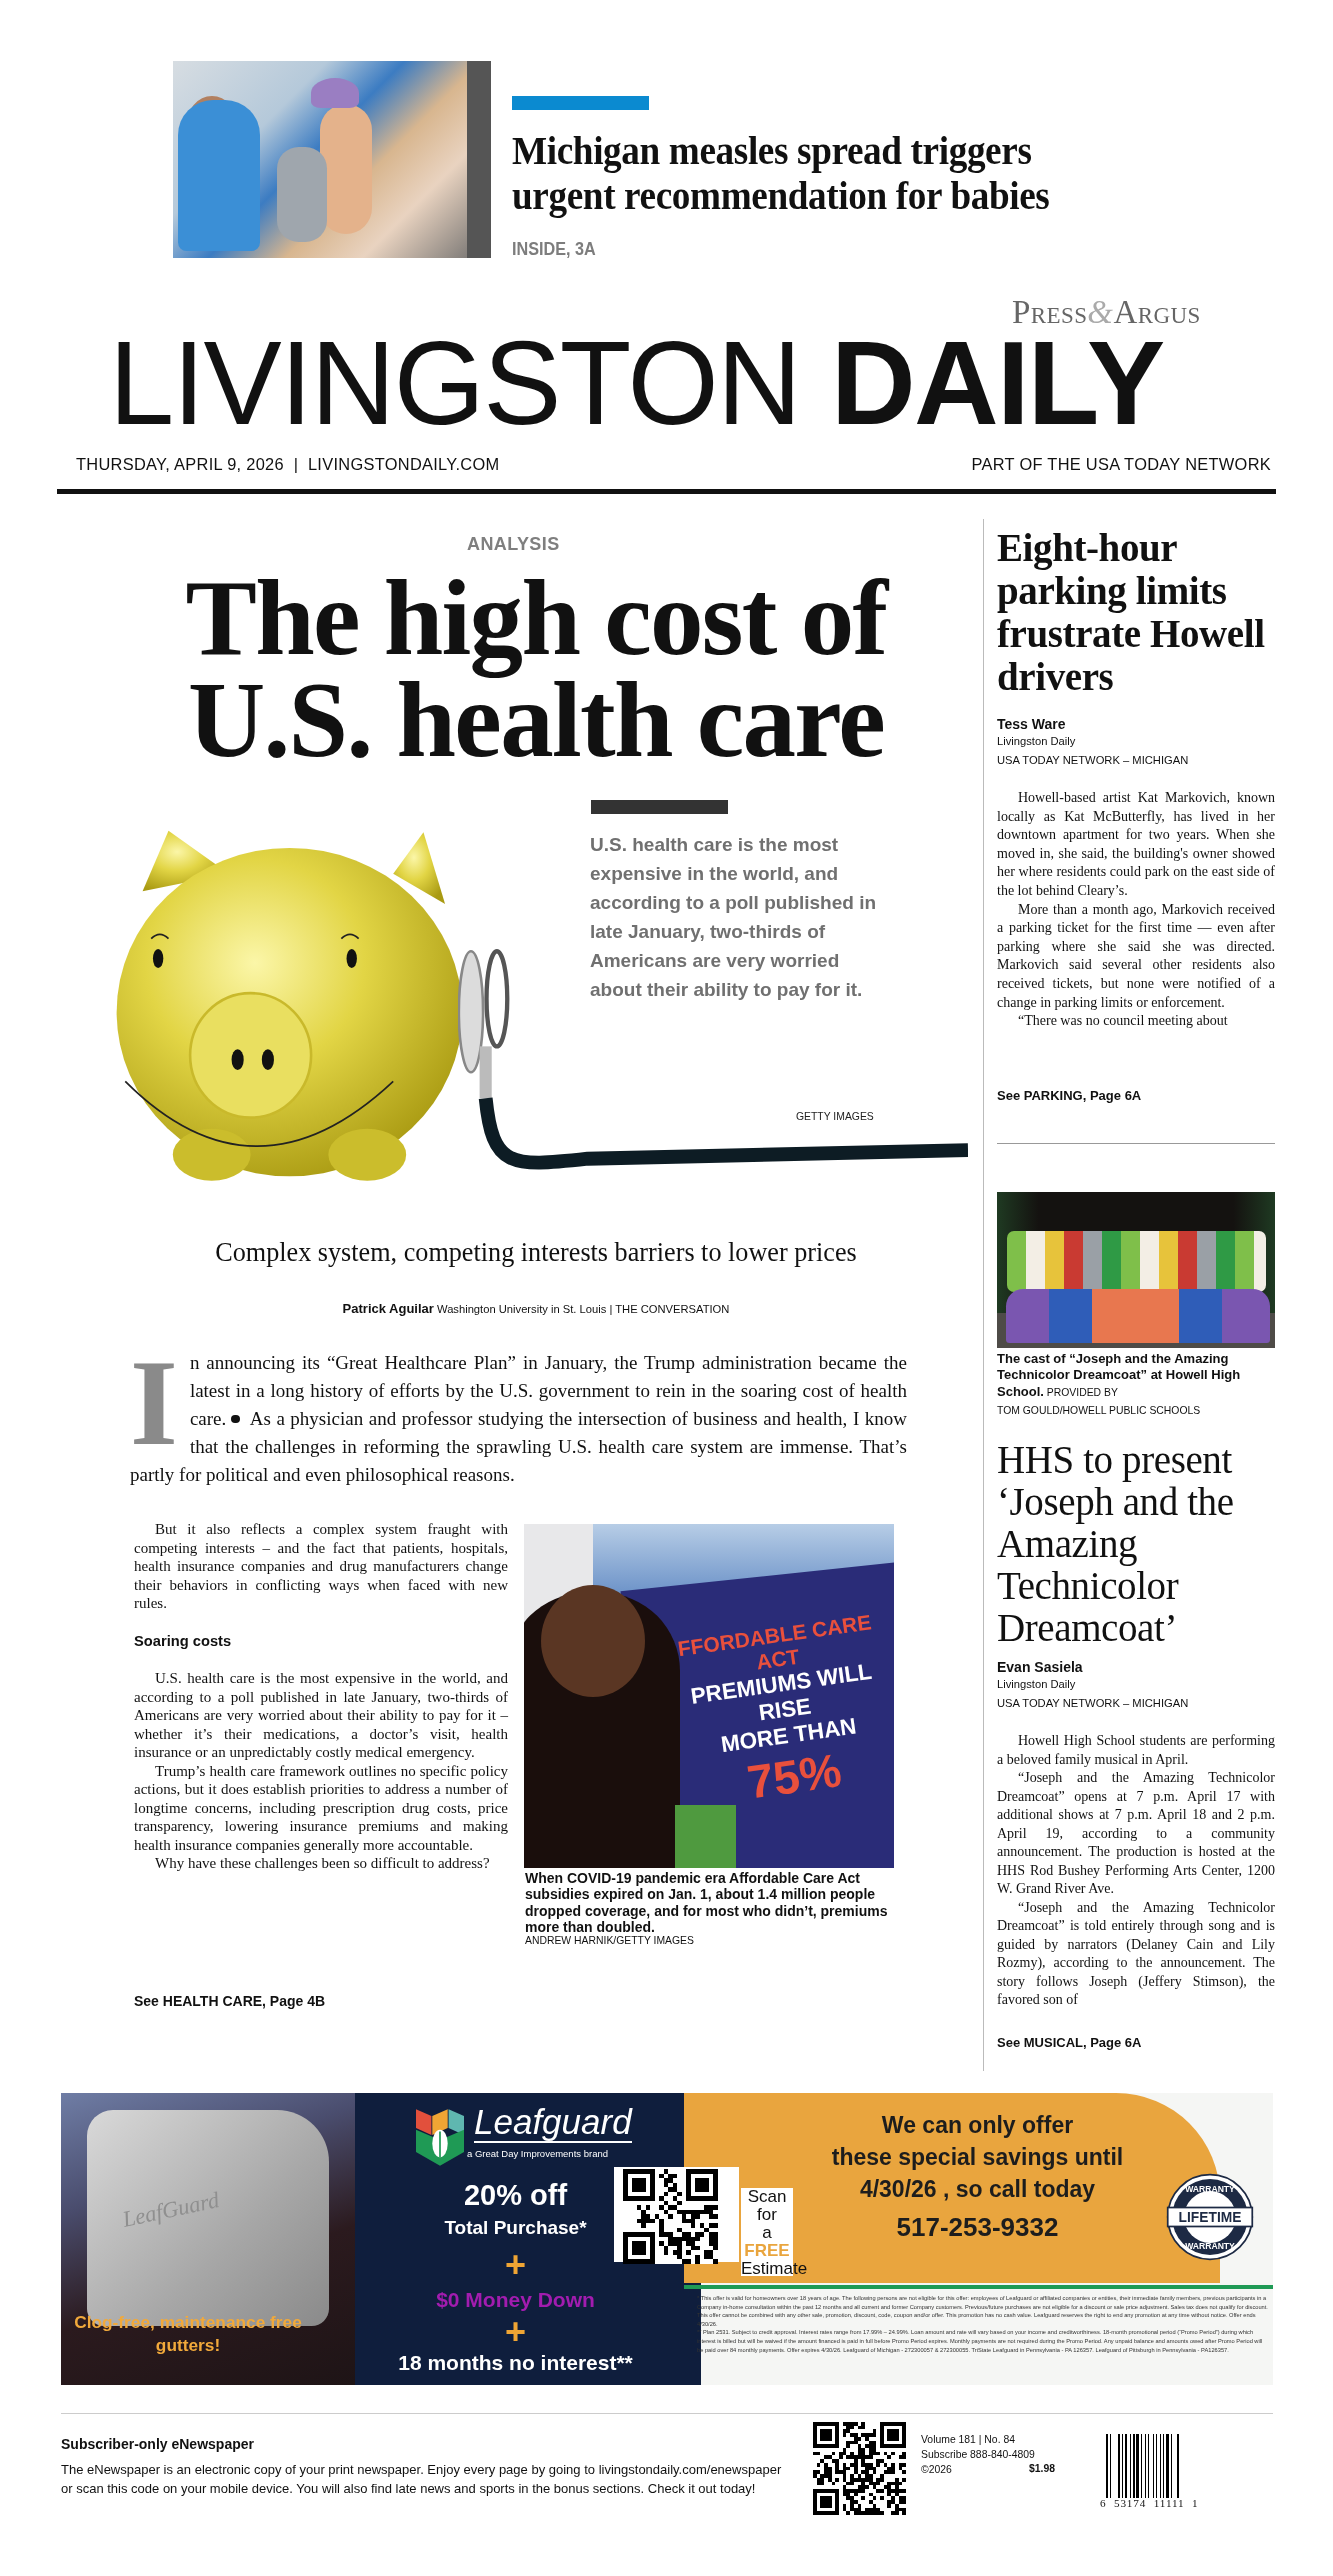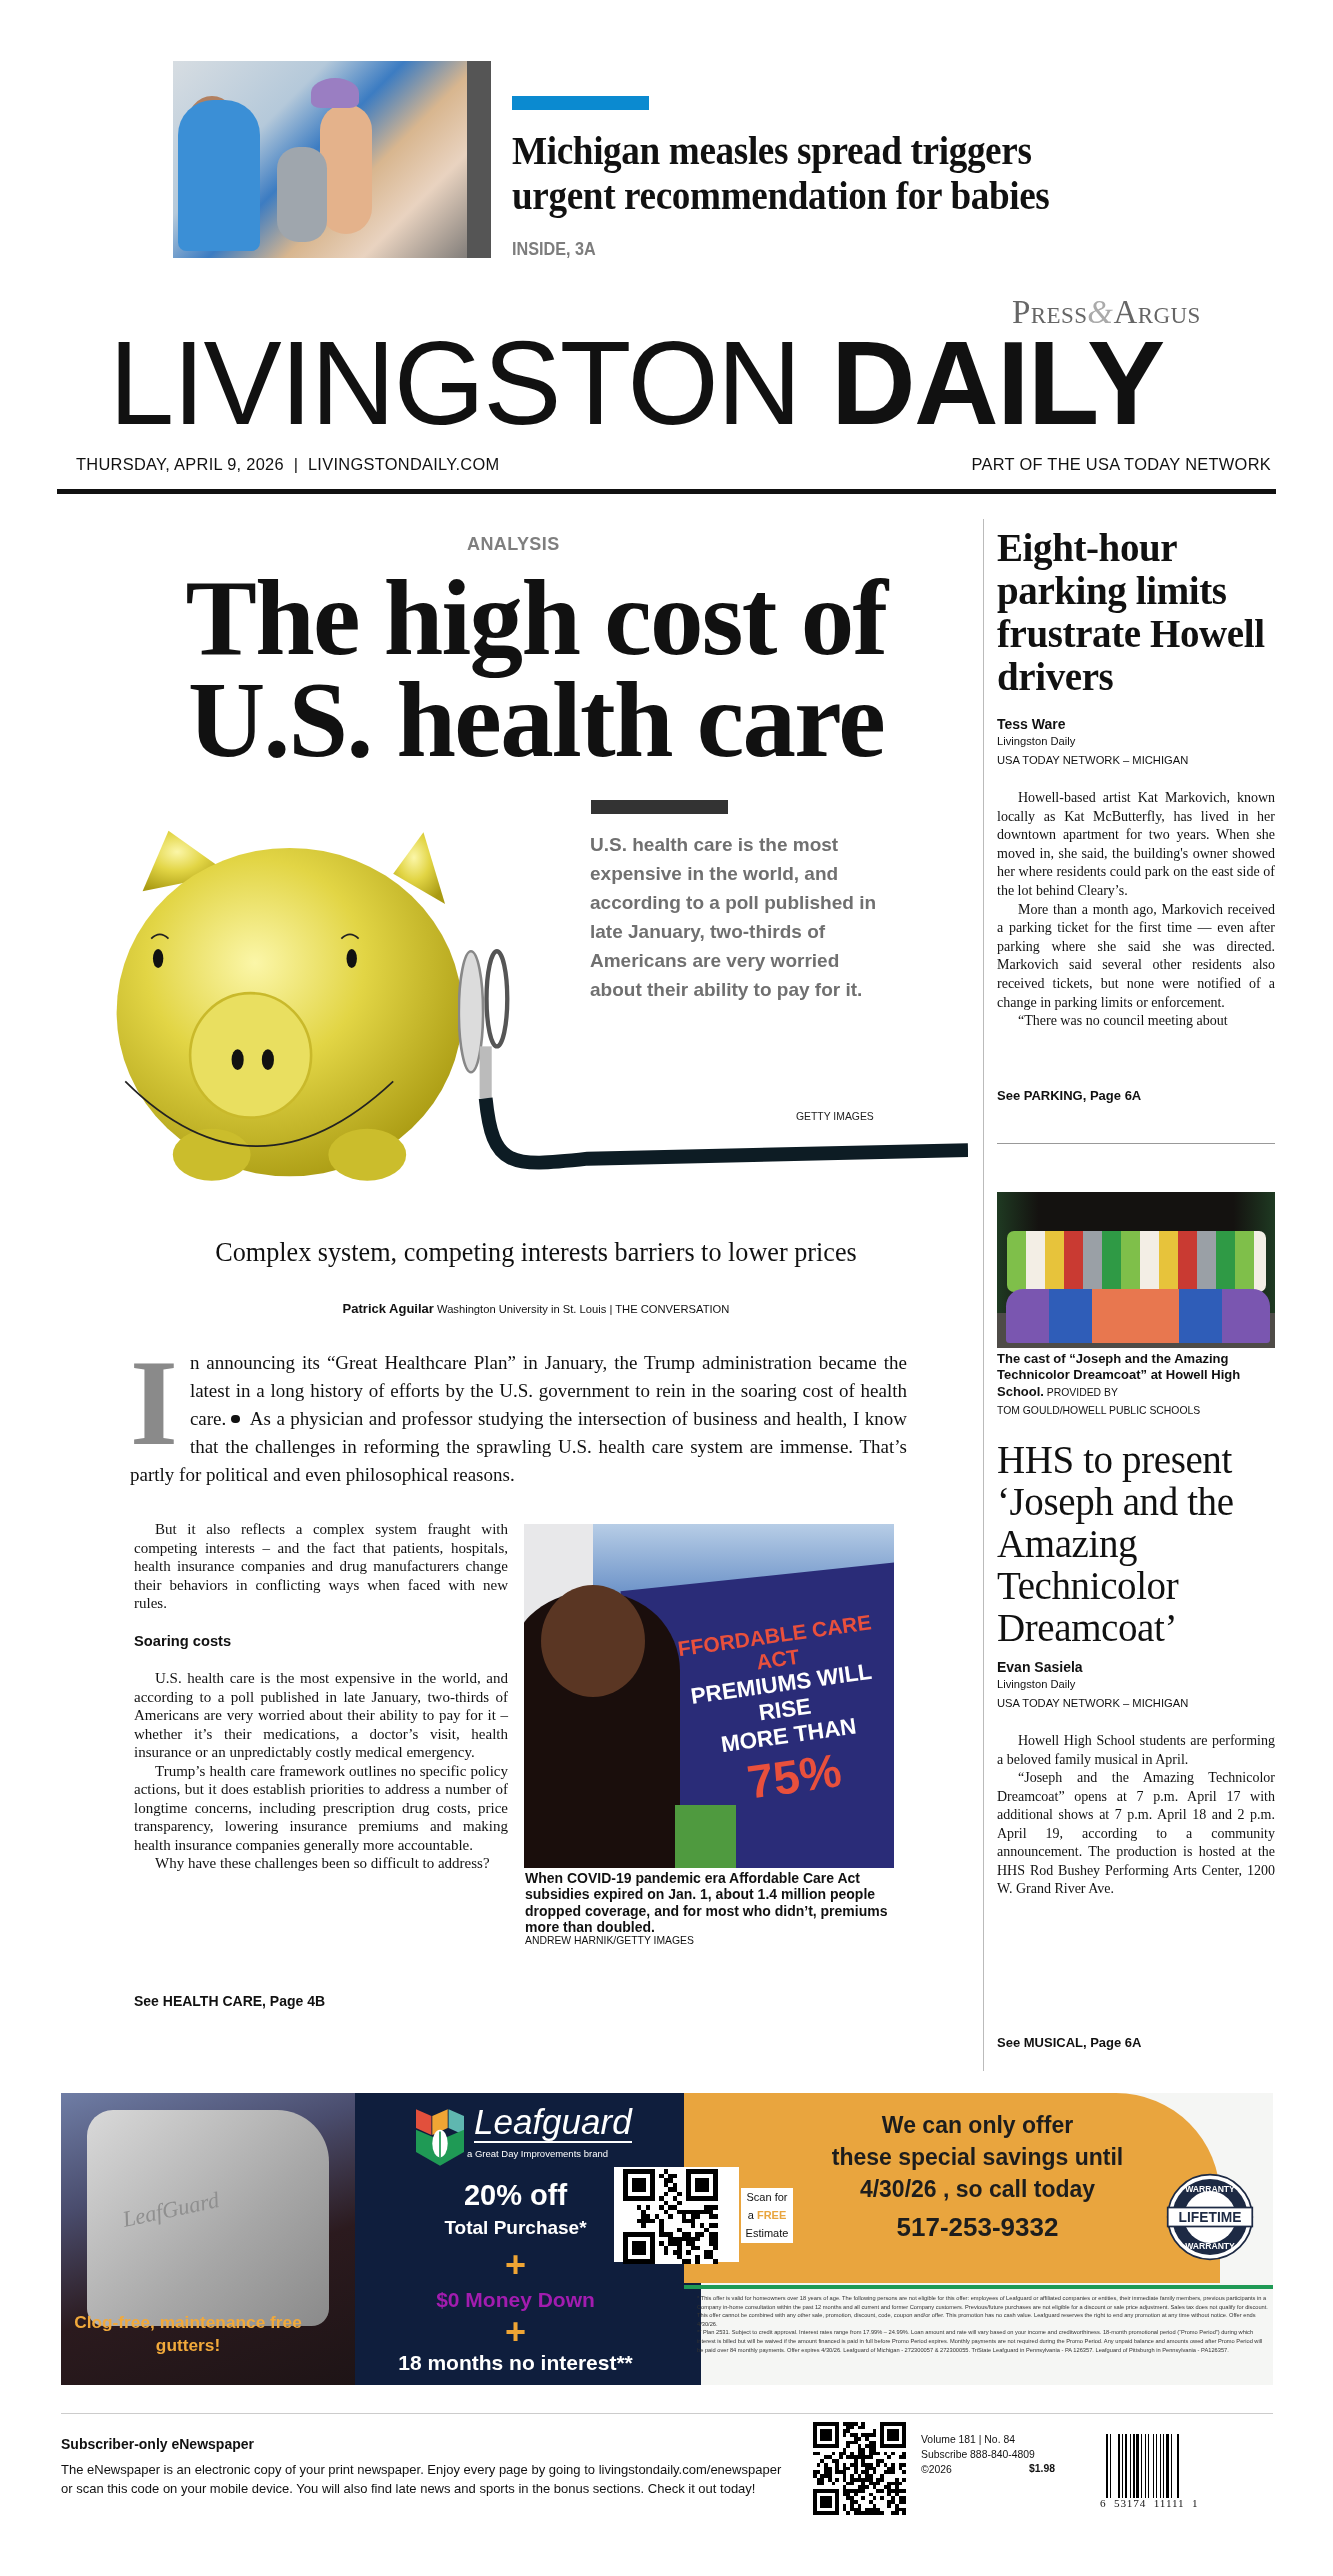--- a/index.html
+++ b/index.html
@@ -95,21 +95,21 @@
   #ad-logo-text { position:absolute; left: 413px; top: 10.4px; font-family:"Liberation Sans",sans-serif; font-style:italic; font-size: 35px; color:#fff; border-bottom: 2.6px solid #fff; line-height: 38px; }
   #ad-logo-sub { position:absolute; left: 406px; top: 55px; font-family:"Liberation Sans",sans-serif; font-size: 9.5px; color:#fff; }
   #ad-offer1 { position:absolute; left: 329px; top: 86px; width: 251px; text-align:center; font-family:"Liberation Sans",sans-serif; font-weight:bold; font-size: 29px; color:#fff; }
   #ad-offer1b { position:absolute; left: 329px; top: 124px; width: 251px; text-align:center; font-family:"Liberation Sans",sans-serif; font-weight:bold; font-size: 19px; color:#fff; }
   .ad-plus { position:absolute; width: 251px; text-align:center; left:329px; font-family:"Liberation Sans",sans-serif; font-weight:bold; font-size: 36px; color:#f0a534; line-height: 35px; }
   #ad-offer2 { position:absolute; left: 329px; top: 195px; width: 251px; text-align:center; font-family:"Liberation Sans",sans-serif; font-weight:bold; font-size: 21px; color:#a21caf; }
   #ad-offer3 { position:absolute; left: 303px; top: 258px; width: 303px; text-align:center; font-family:"Liberation Sans",sans-serif; font-weight:bold; font-size: 21px; color:#fff; }
   #ad-orange { position:absolute; left: 623px; top: 0; width: 536px; height: 190px; background:#e9a53e; border-radius: 0 104px 0 0; }
   #ad-qr-box { position:absolute; left: 553px; top: 74px; width: 125px; height: 95px; background:#fff; }
   #ad-qr { position:absolute; left: 562px; top: 76px; width: 95px; height: 95px; }
-  #ad-scan { position:absolute; left: 680px; top: 95px; width: 52px; height: 55px; background:#fff; font-family:"Liberation Sans",sans-serif; font-size: 11px; line-height: 18px; text-align:center; }
+  #ad-scan { position:absolute; left: 680px; top: 95px; width: 52px; height: 88px; background:#fff; font-family:"Liberation Sans",sans-serif; font-size: 17px; line-height: 18px; text-align:center; }
   #ad-scan .free { color:#e9a53e; font-weight:bold; }
   #ad-deadline { position:absolute; left: 735px; top: 15.6px; width: 363px; text-align:center; font-family:"Liberation Sans",sans-serif; font-weight:bold; font-size: 23px; line-height: 32px; color:#1d1d1d; }
   #ad-phone { position:absolute; left: 735px; top: 119px; width: 363px; text-align:center; font-family:"Liberation Sans",sans-serif; font-weight:bold; font-size: 26px; color:#1d1d1d; }
   #ad-badge { position:absolute; left: 1105px; top: 80px; width: 88px; height: 88px; }
   #ad-green { position:absolute; left: 623px; top: 192px; width: 590px; height: 4.3px; background:#1f9a55; }
   #ad-fine { position:absolute; left: 636px; top: 201px; width: 571px; font-family:"Liberation Sans",sans-serif; font-size: 5.7px; line-height: 8.6px; color:#333; }
 
   
   #footer-rule { left: 61px; top: 2413px; width: 1212px; height: 0.9px; background: #ccc; }
   #footer-title { left: 61px; top: 2436px; font-family: "Liberation Sans", sans-serif; font-weight: bold; font-size: 14px; }
@@ -242,20 +242,21 @@
 <div id="cast-credit" class="abs">TOM GOULD/HOWELL PUBLIC SCHOOLS</div>
 <div id="musical-head" class="abs rhead">HHS to present ‘Joseph and the Amazing Technicolor Dreamcoat’</div>
 <div id="musical-by" class="abs rby">
   <div class="name">Evan Sasiela</div>
   <div class="line">Livingston Daily</div>
   <div class="line">USA TODAY NETWORK – MICHIGAN</div>
 </div>
 <div id="musical-body" class="abs col">
   <p>Howell High School students are performing a beloved family musical in April.</p>
   <p>“Joseph and the Amazing Technicolor Dreamcoat” opens at 7 p.m. April 17 with additional shows at 7 p.m. April 18 and 2 p.m. April 19, according to a community announcement. The production is hosted at the HHS Rod Bushey Performing Arts Center, 1200 W. Grand River Ave.</p>
+  <p>“Joseph and the Amazing Technicolor Dreamcoat” is told entirely through song and is guided by narrators (Delaney Cain and Lily Rozmy), according to the announcement. The story follows Joseph (Jeffery Stimson), the favored son of</p>
 </div>
 <div id="see-musical" class="abs see">See MUSICAL, Page 6A</div>
 
 <div id="ad" class="abs">
   <div id="ad-left">
     <div id="ad-gutter"></div>
     <div id="ad-gutter-label">LeafGuard</div>
     <div id="ad-tagline">Clog-free, maintenance free gutters!</div>
   </div>
   <div id="ad-mid"></div>

